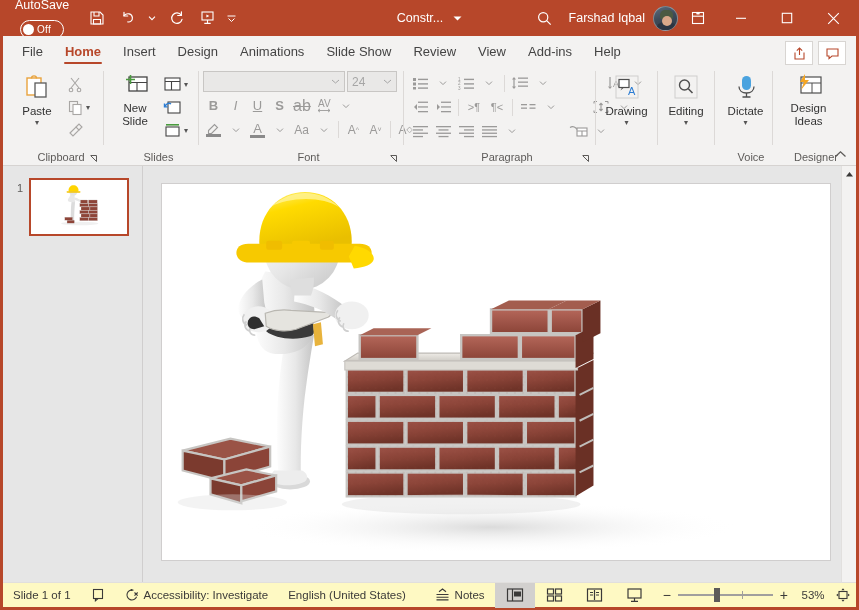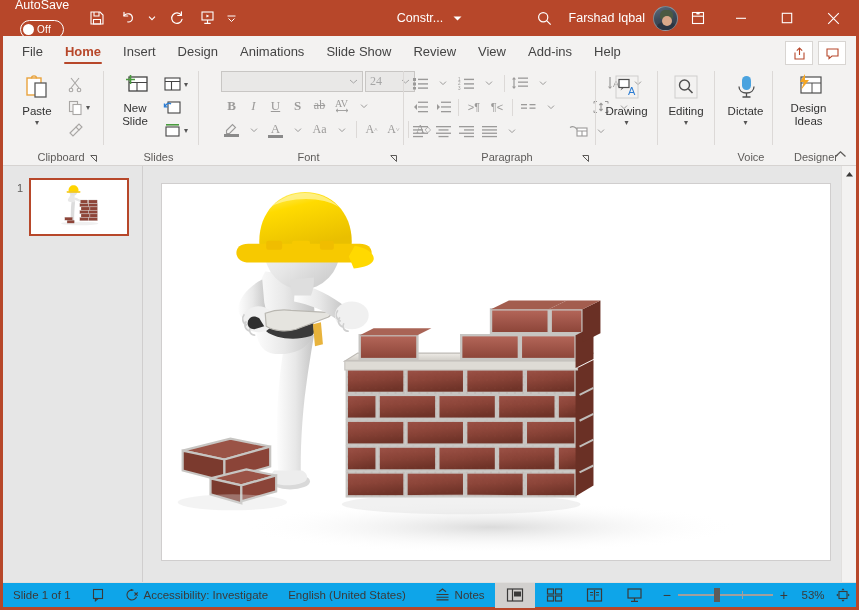--- a/index.html
+++ b/index.html
@@ -166,21 +166,21 @@
     border-left: 1px solid #e2e0de; display: flex; flex-direction: column; align-items: center;
   }
   .vscroll .arrow { height: 16px; display:flex; align-items:center; justify-content:center; width:100%; }
   .vscroll .track { flex: 1; width: 100%; }
 
   
   .art { position: absolute; left: 0; top: 0; width: 100%; height: 100%; }
 
   
   .statusbar {
-    height: 25px; background: #0ea5e9; display: flex; align-items: center;
+    height: 25px; background: #fef9c3; display: flex; align-items: center;
     flex: 0 0 25px; font-size: 11.5px; color: #3b3a39; border-top: 1px solid #e1dfdd;
   }
   .sb-item { display: flex; align-items: center; gap: 5px; padding: 0 10px; height: 100%; }
   .sb-right { margin-left: auto; display: flex; align-items: center; height: 100%; }
   .viewbtn { width: 40px; height: 25px; display:flex; align-items:center; justify-content:center; }
   .viewbtn.active { background: #d2d0ce; }
   .zoomslider { display: flex; align-items: center; gap: 7px; padding: 0 8px; }
   .ztrack { width: 95px; height: 2px; background: #a19f9d; position: relative; }
   .zthumb { position:absolute; left: 36px; top: -6px; width: 6px; height: 14px; background: #5d5b59; }
   .zmid { position:absolute; left: 64px; top: -3px; width: 1px; height: 8px; background:#a19f9d; }
@@ -392,21 +392,21 @@
                 <path d="M3 2.8h13" stroke="#4a9b3f" stroke-width="1.6"></path>
             </svg>
             <span class="chev">▾</span>
           </div>
         </div>
       </div>
       <div class="rlabel">Slides</div>
     </div>
 
     <div class="rgroup" style="width:205px">
-      <div class="rbody" style="flex-direction:column; padding-left:23px;font-family:Liberation Serif, serif;">
+      <div class="rbody" style="flex-direction:column; padding-left:5px;">
         <div class="fontrow1">
           <div class="fontname">
             <span class="val"></span>
             <span>
               <svg width="9" height="7" viewBox="0 0 9 7" fill="none" stroke="#a6a6a6" stroke-width="1">
                   <path d="M1 2l3.5 3L8 2"></path>
                 </svg>
             </span>
           </div>
           <div class="fontsize">
@@ -416,21 +416,21 @@
                   <path d="M1 2l3.5 3L8 2"></path>
                 </svg>
             </span>
           </div>
         </div>
         <div class="fontrow">
           <span class="fbtn" style="font-weight:bold;">B</span>
           <span class="fbtn" style="font-style:italic;">I</span>
           <span class="fbtn" style="text-decoration:underline;">U</span>
           <span class="fbtn" style="font-weight:bold;">S</span>
-          <span class="fbtn" style="text-decoration:line-through;font-size:12px;">ab</span>
+          <span class="fbtn" style="text-decoration:line-through;font-size:16px;">ab</span>
           <span class="fbtn" style="font-size:10px;line-height:9px;">
             <span style="display:flex;flex-direction:column;align-items:center;">
               <span>AV</span>
               <svg width="14" height="5" viewBox="0 0 14 5" stroke="#9b9a99" stroke-width=".9" fill="none">
                   <path d="M1 2.5h12M1 2.5l2-1.6M1 2.5l2 1.6M13 2.5l-2-1.6M13 2.5l-2 1.6"></path>
                 </svg>
             </span>
           </span>
           <span class="fbtn">
             <svg width="8" height="6" viewBox="0 0 8 6" fill="none" stroke="#9b9a99" stroke-width="1">

